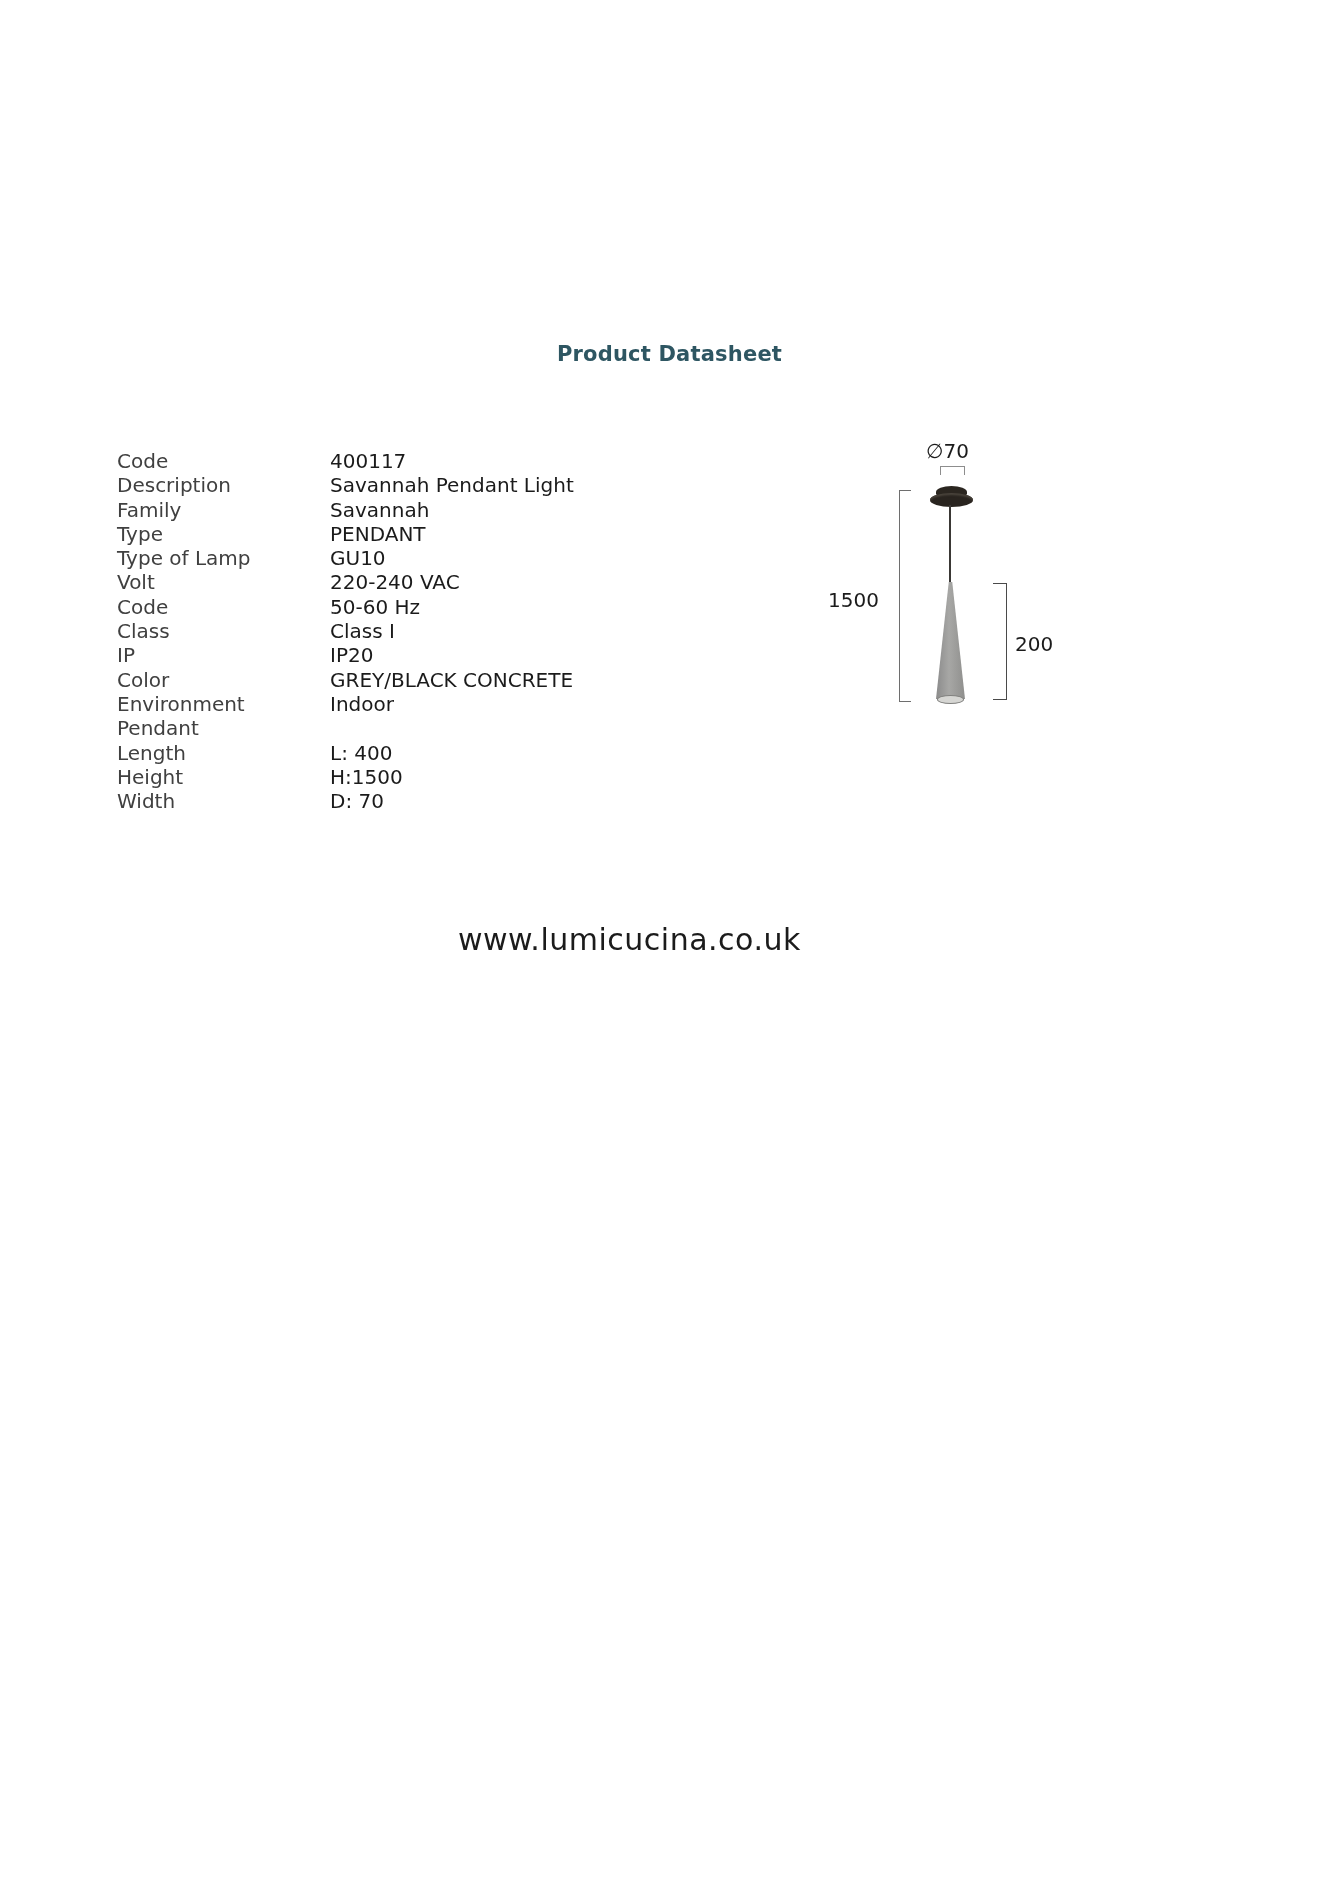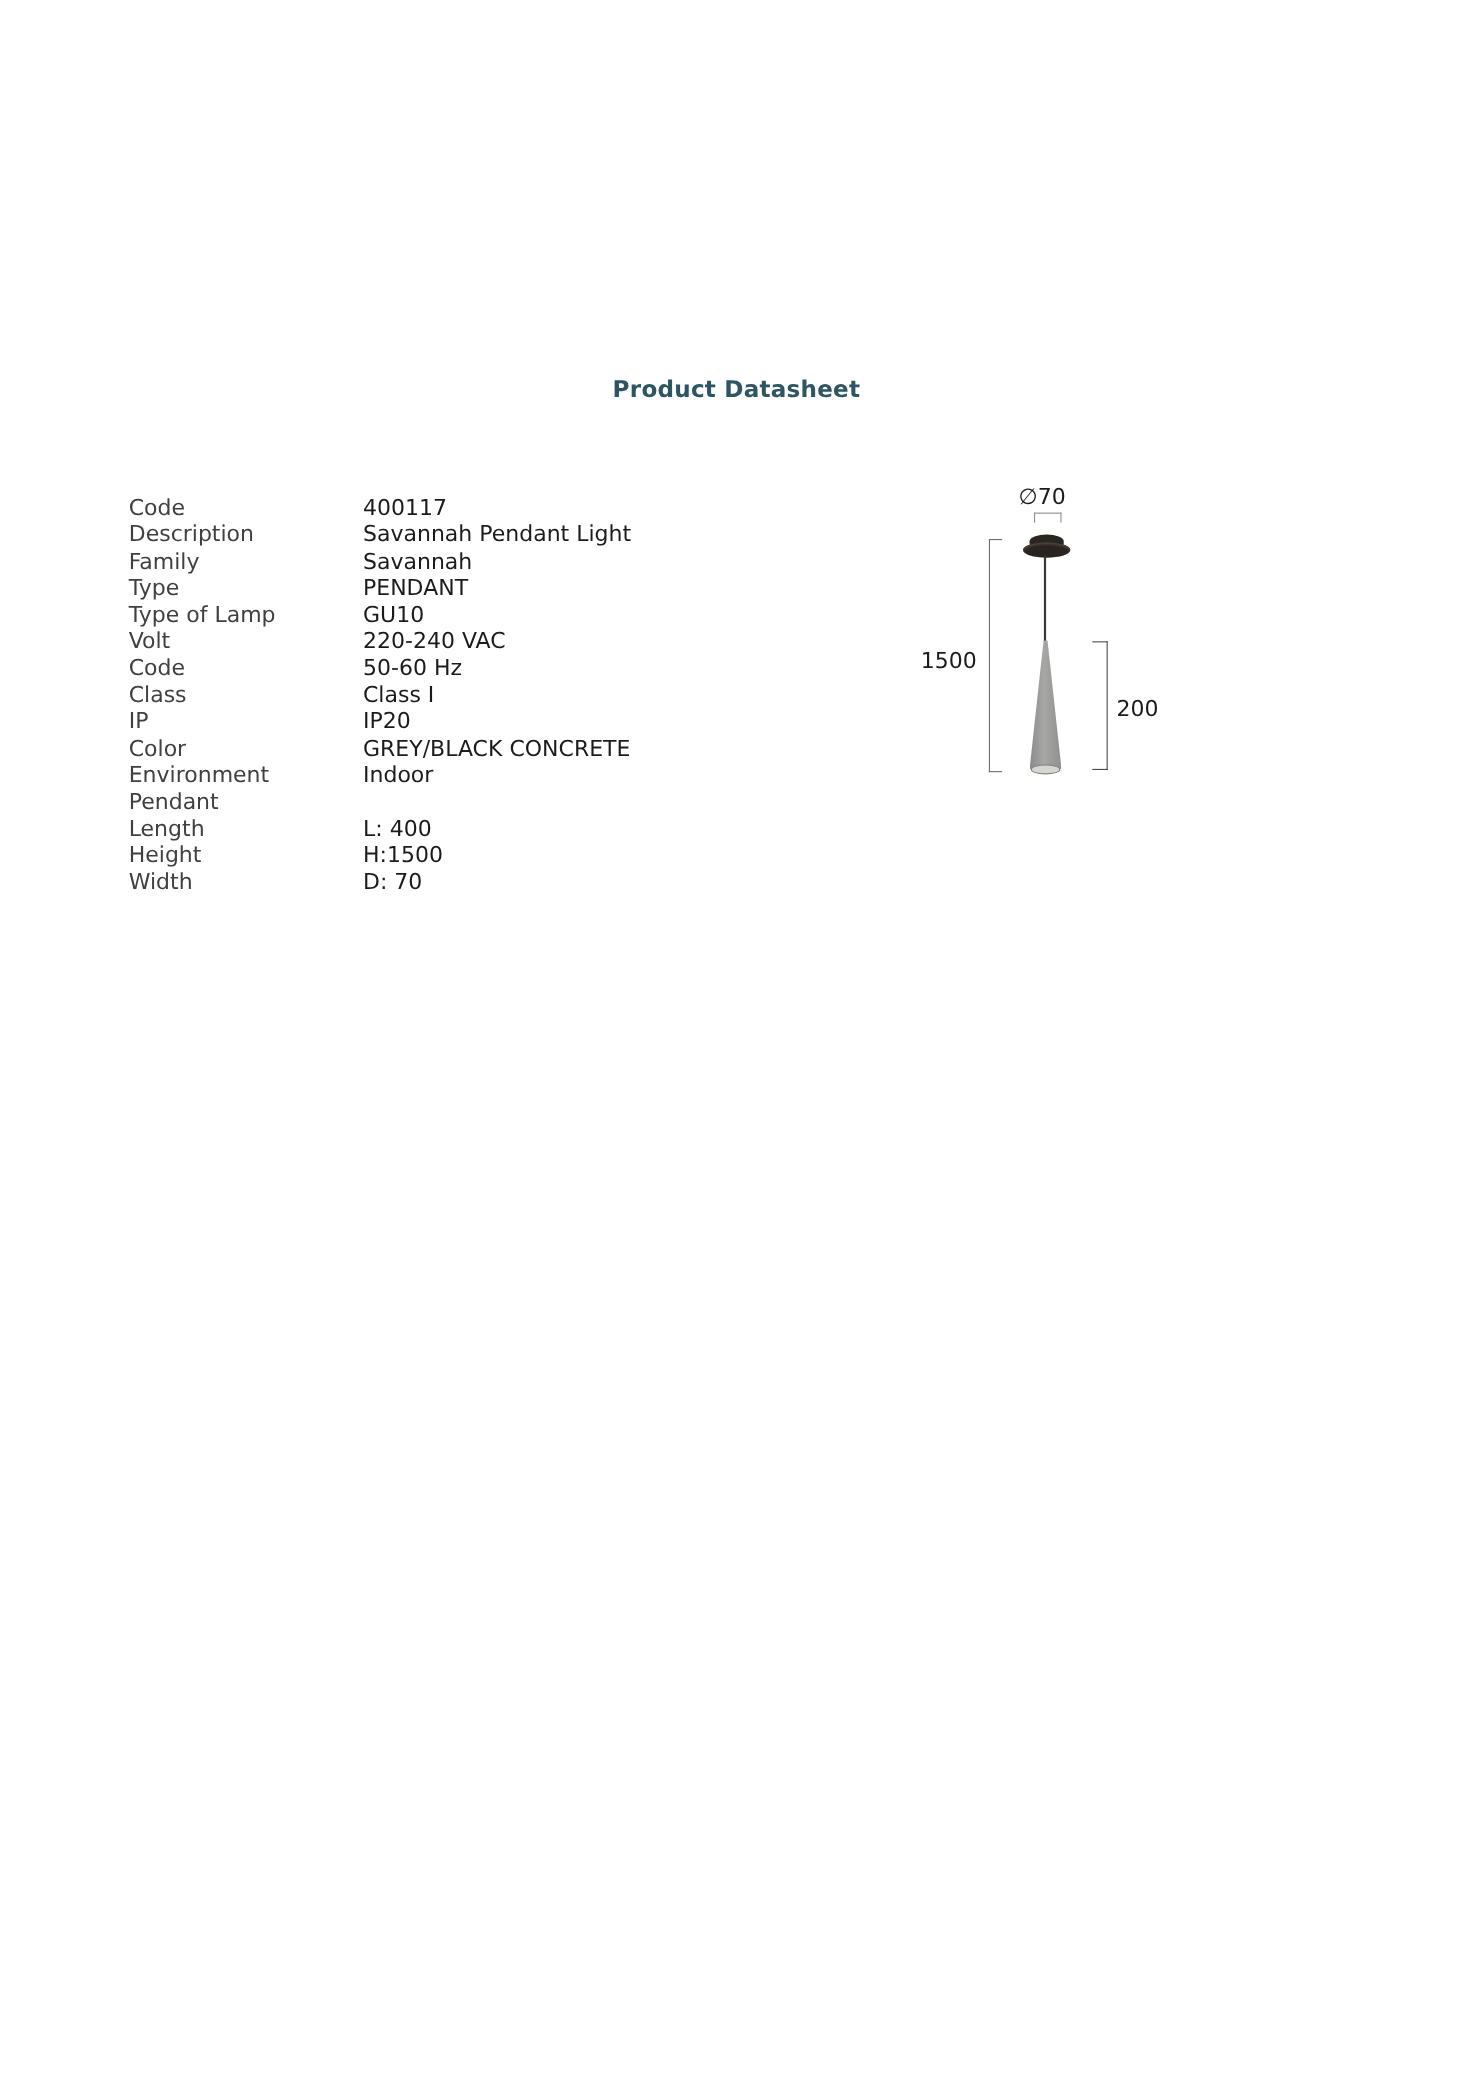--- a/index.html
+++ b/index.html
@@ -93,21 +93,21 @@
     border-radius:50%;
   }
   .bracket-left{
     left:79px;top:55px;width:11px;height:210px;
     border-left:1px solid #6e6e6e;
     border-top:1px solid #6e6e6e;
     border-bottom:1px solid #6e6e6e;
   }
   .label-1500{
     left:8px;top:153px;width:60px;
-    text-align:right;
+    text-align:left;
   }
   .bracket-right{
     left:173px;top:148px;width:13px;height:115px;
     border-right:1px solid #4a4a4a;
     border-top:1px solid #4a4a4a;
     border-bottom:1px solid #4a4a4a;
   }
   .label-400{left:195px;top:197px;}
 </style>
 </head>
@@ -187,14 +187,15 @@
     <div class="abs canopy-flange"></div>
     <div class="abs cable"></div>
     <div class="abs cone"></div>
     <div class="abs cone-rim"></div>
     <div class="abs bracket-left"></div>
     <div class="abs dim-text label-1500">1500</div>
     <div class="abs bracket-right"></div>
     <div class="abs dim-text label-400">200</div>
   </div>
 
+  <div class="website">www.lumicucina.co.uk</div>
 
 </div>
 
 </body></html>

